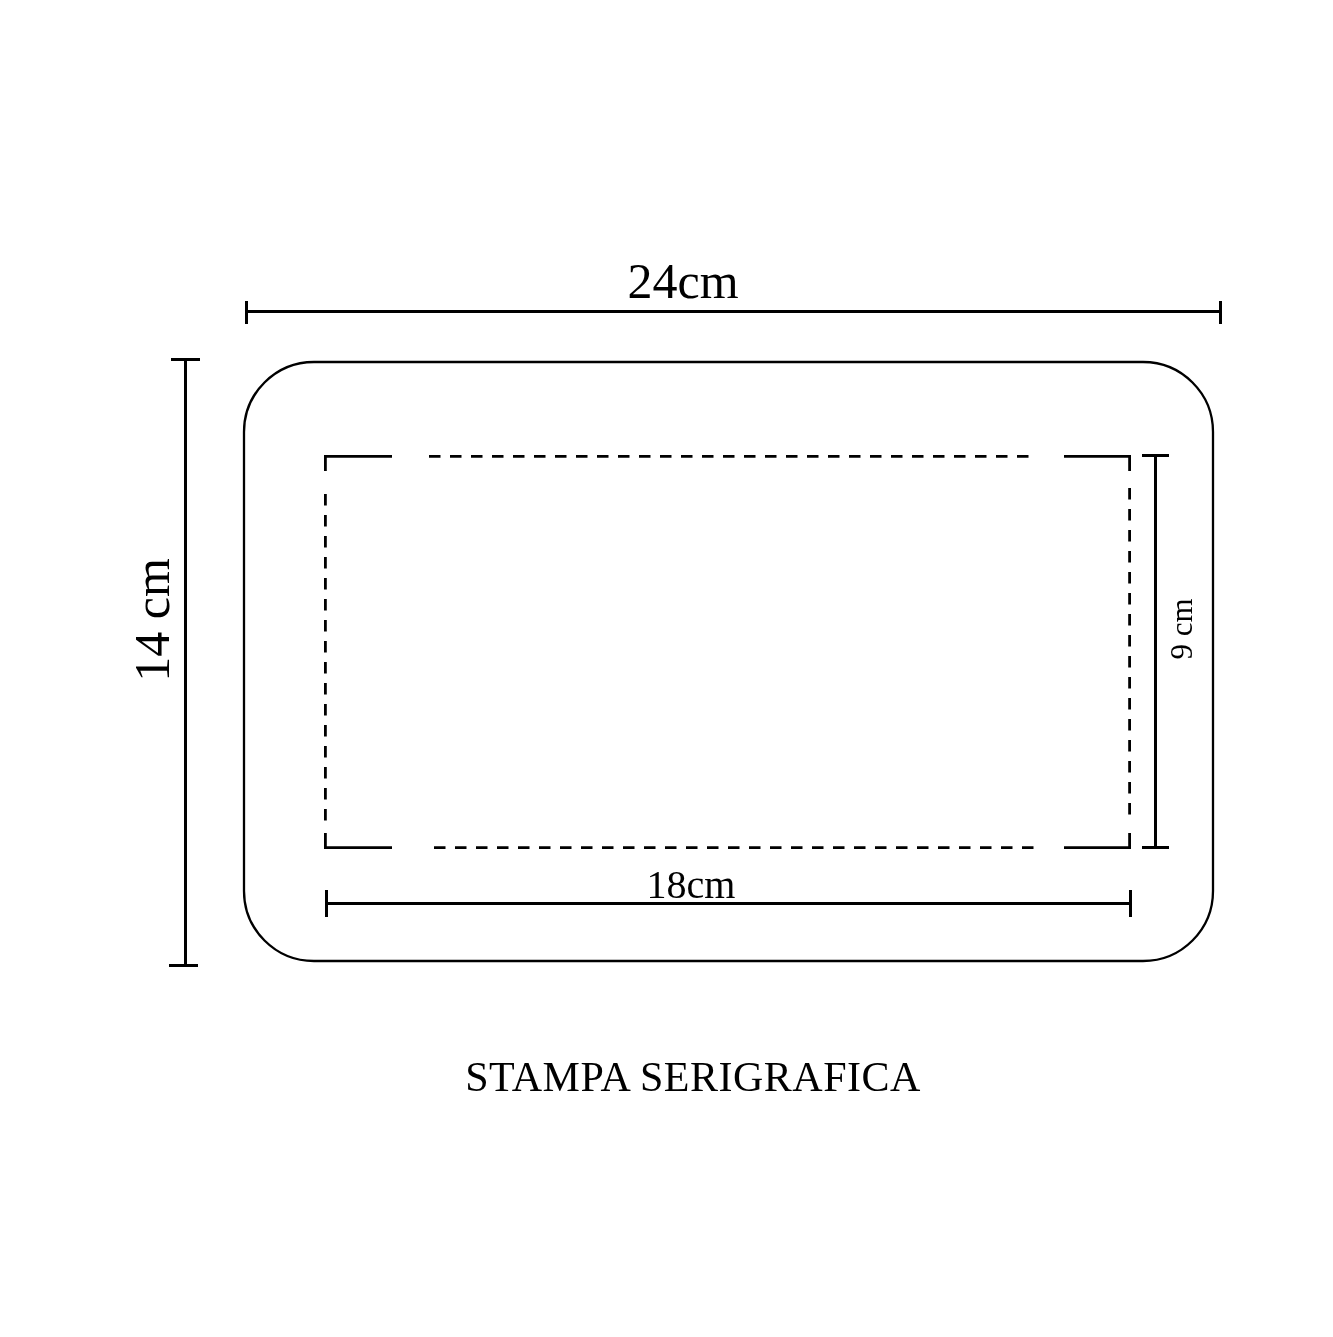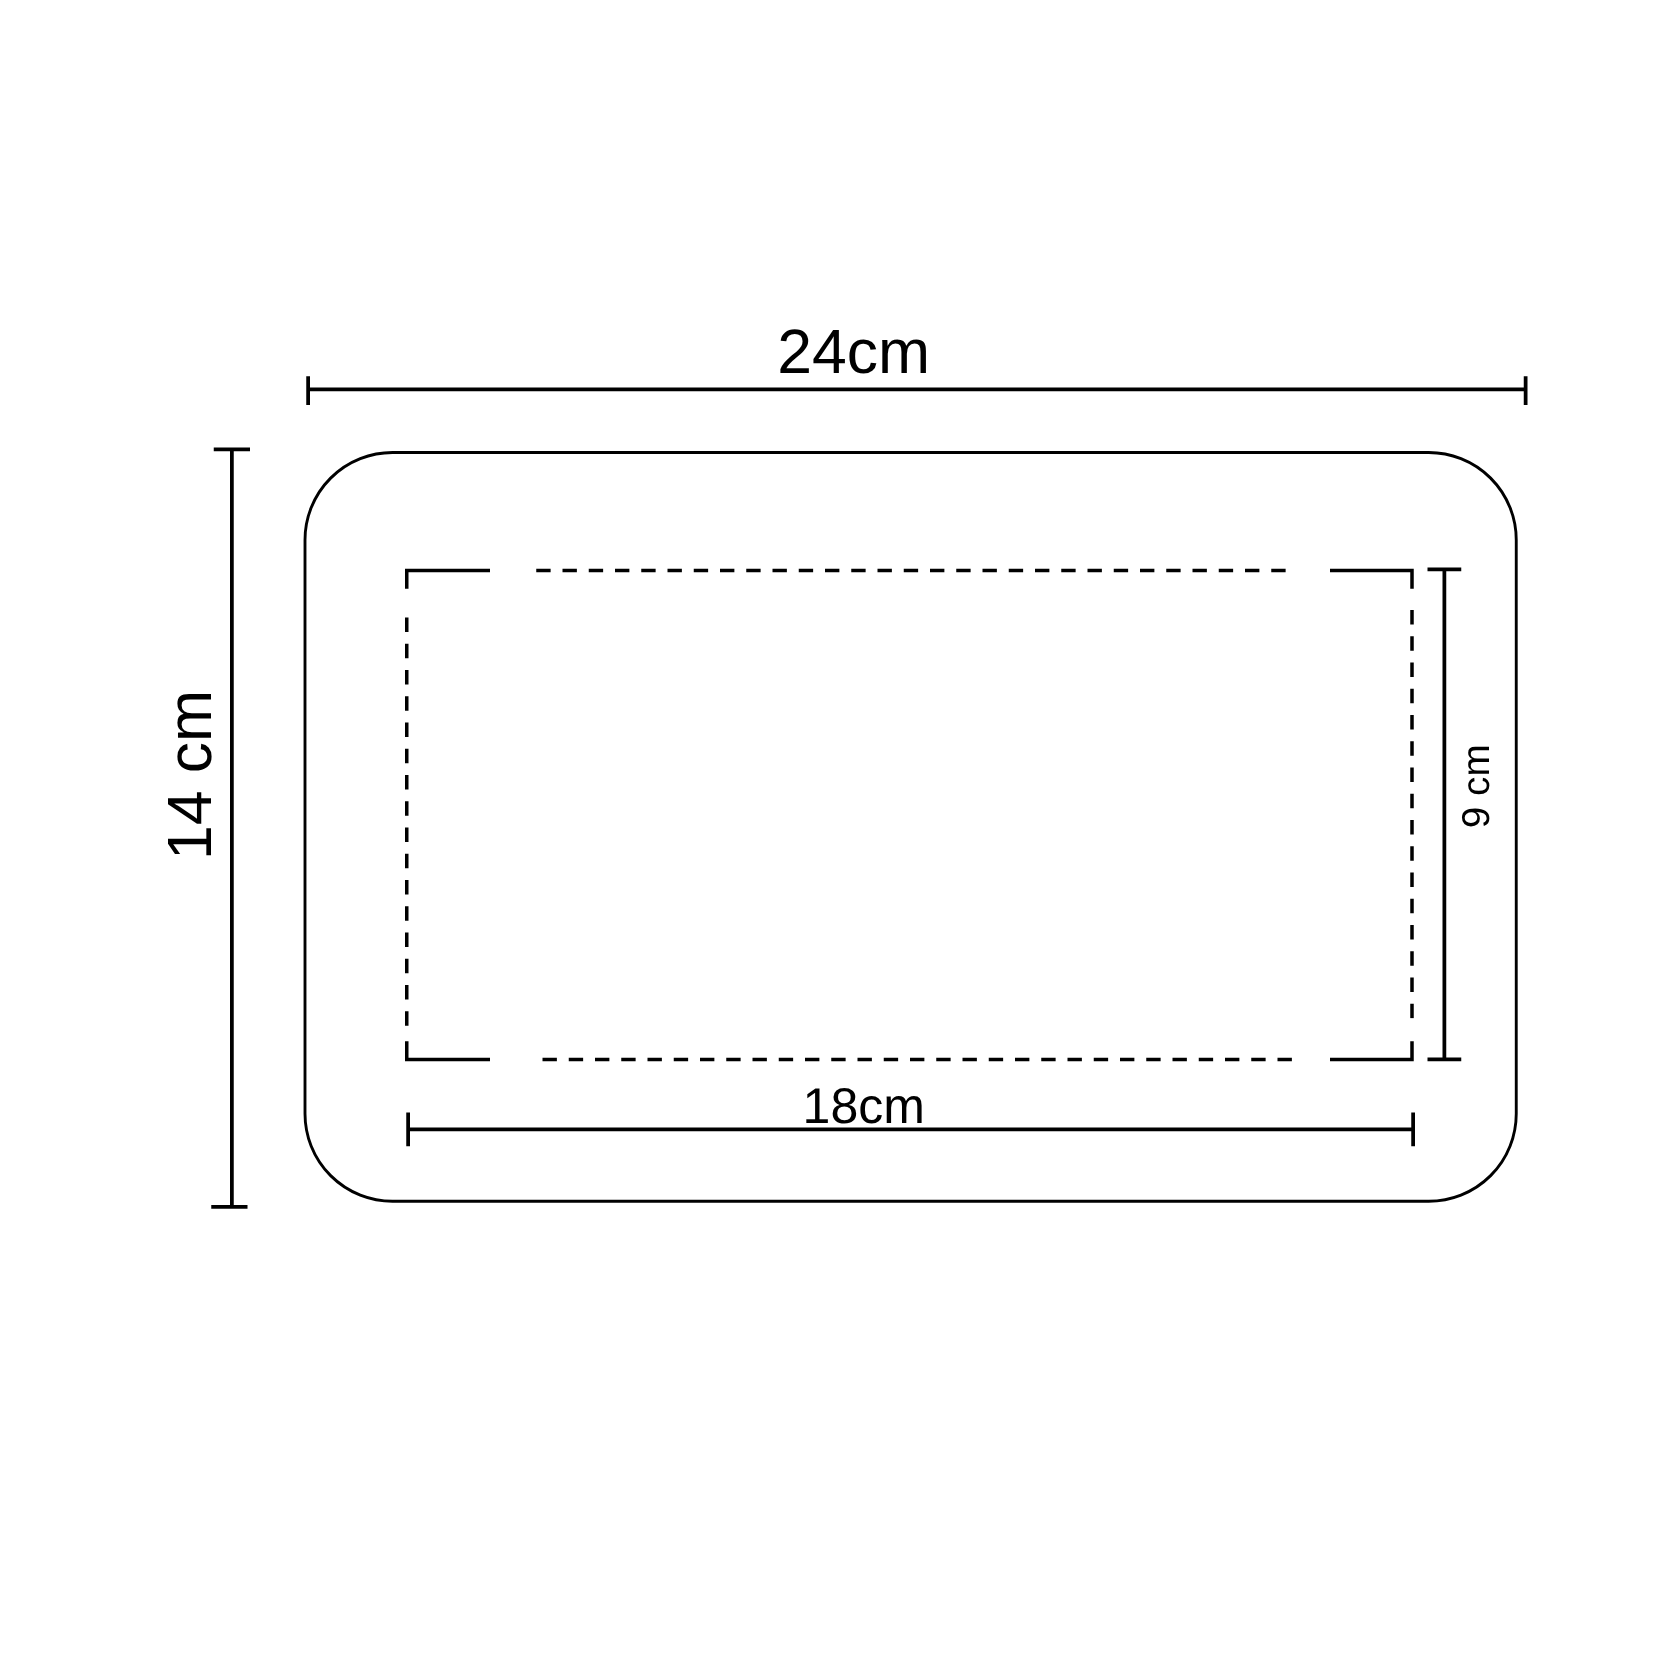--- a/index.html
+++ b/index.html
@@ -5,21 +5,21 @@
   html, body {
     margin: 0;
     padding: 0;
     background: #ffffff;
   }
   .stage {
     position: relative;
     width: 1234px;
     height: 1337px;
     background: #ffffff;
-    font-family: Liberation Sans, sans-serif;
+    font-family: Liberation Serif, serif;
     color: #000000;
     overflow: hidden;
     border-radius: 27px;
   }
   .lines-svg {
     position: absolute;
     left: 0;
     top: 0;
     width: 1333px;
     height: 1337px;
@@ -115,14 +115,15 @@
   </svg>
 
   <div class="lbl lbl-outer-width">24cm</div>
 
   <div class="lbl rot lbl-outer-height">14 cm</div>
 
   <div class="lbl rot lbl-print-height">9 cm</div>
 
   <div class="lbl lbl-print-width">18cm</div>
 
+  <div class="caption">STAMPA SERIGRAFICA</div>
 
 </div>
 
 </body></html>

